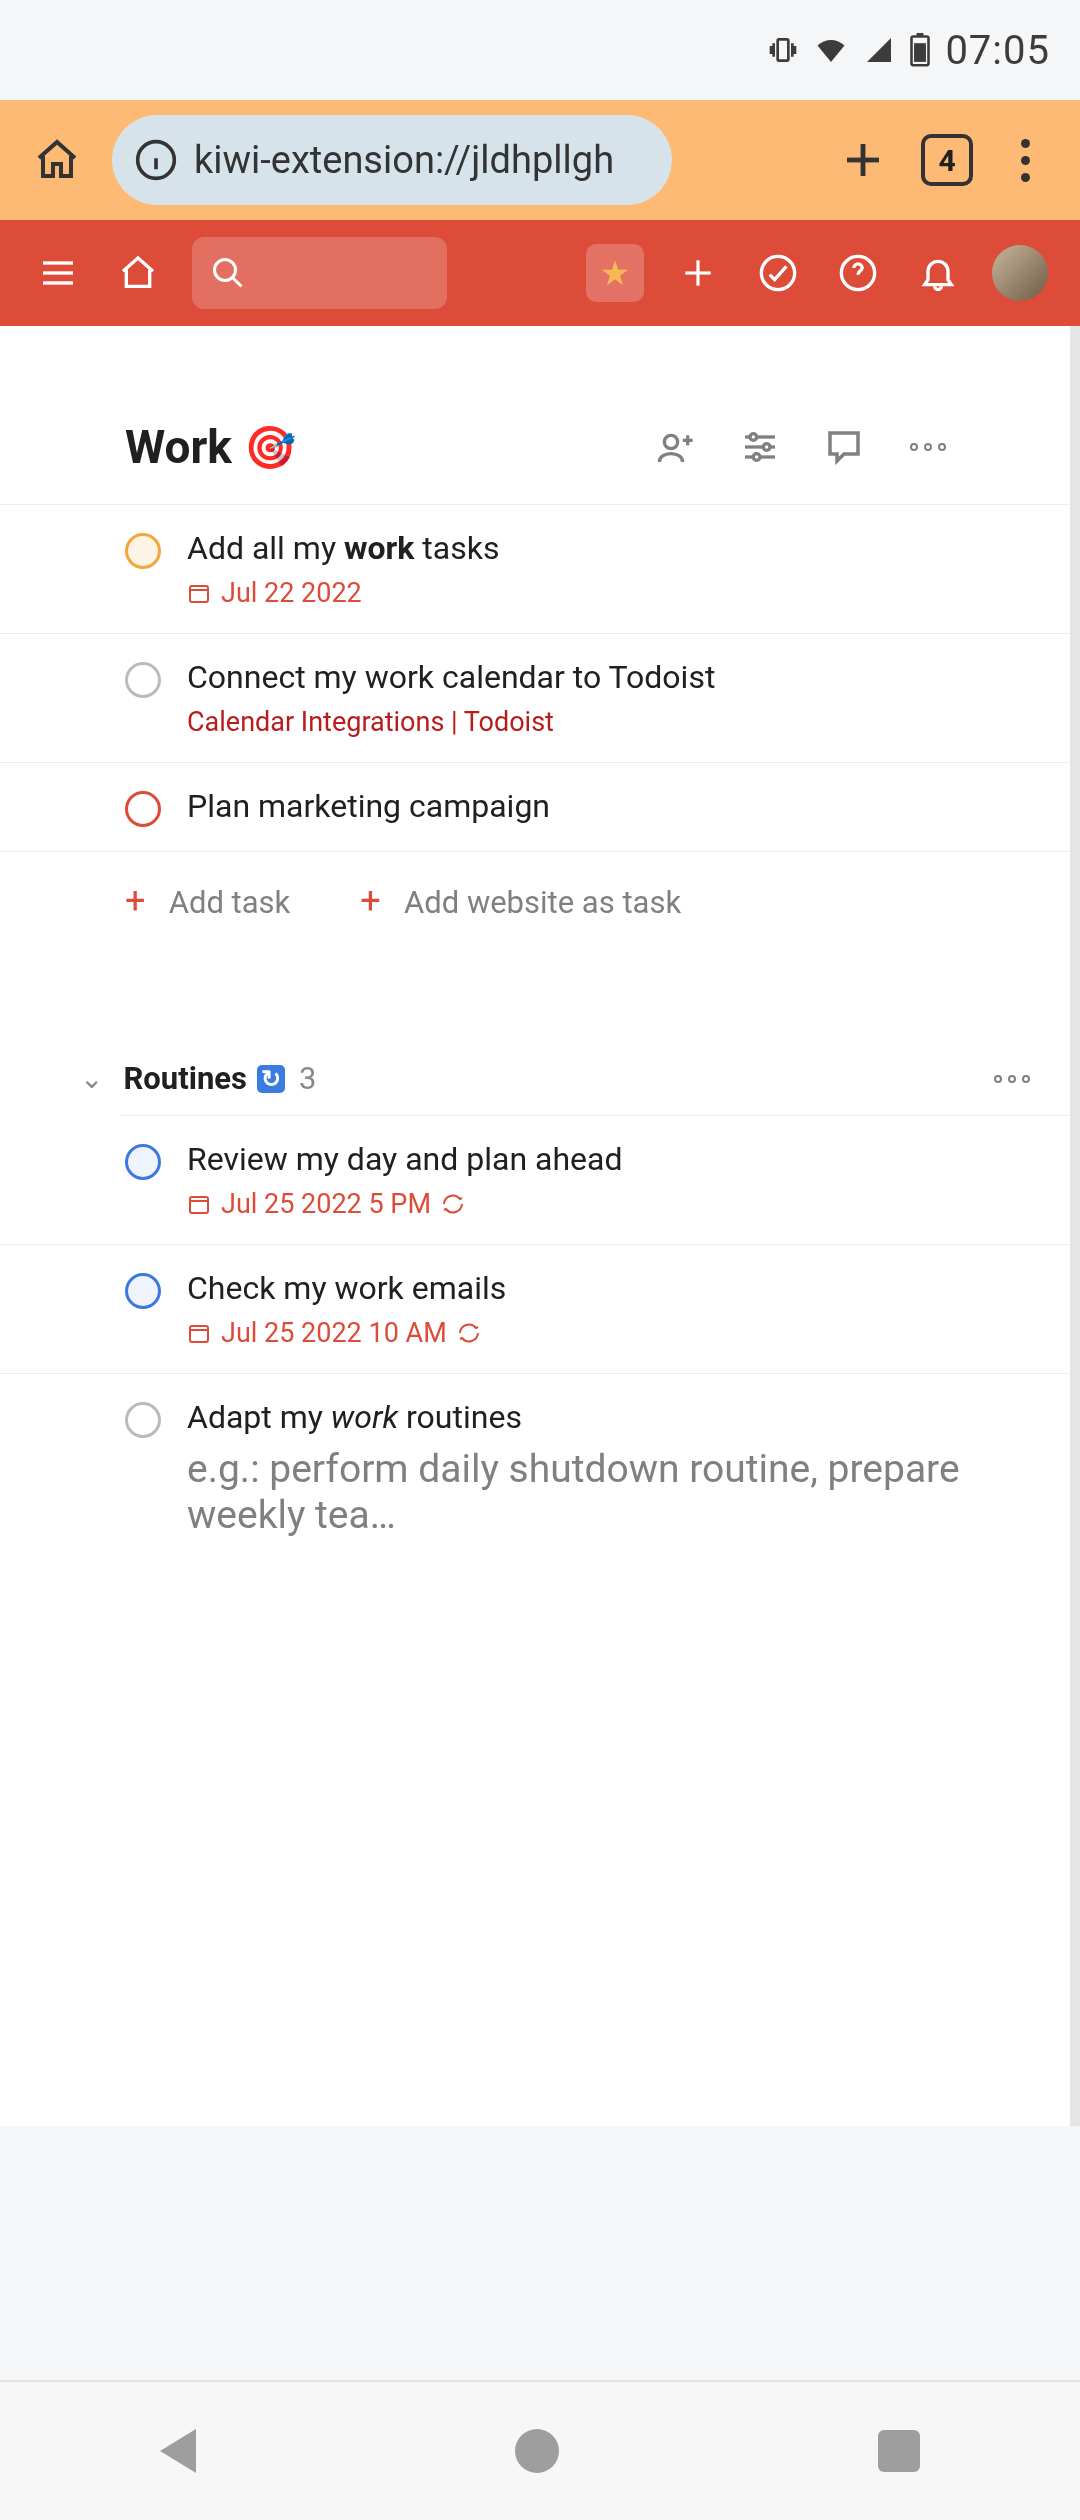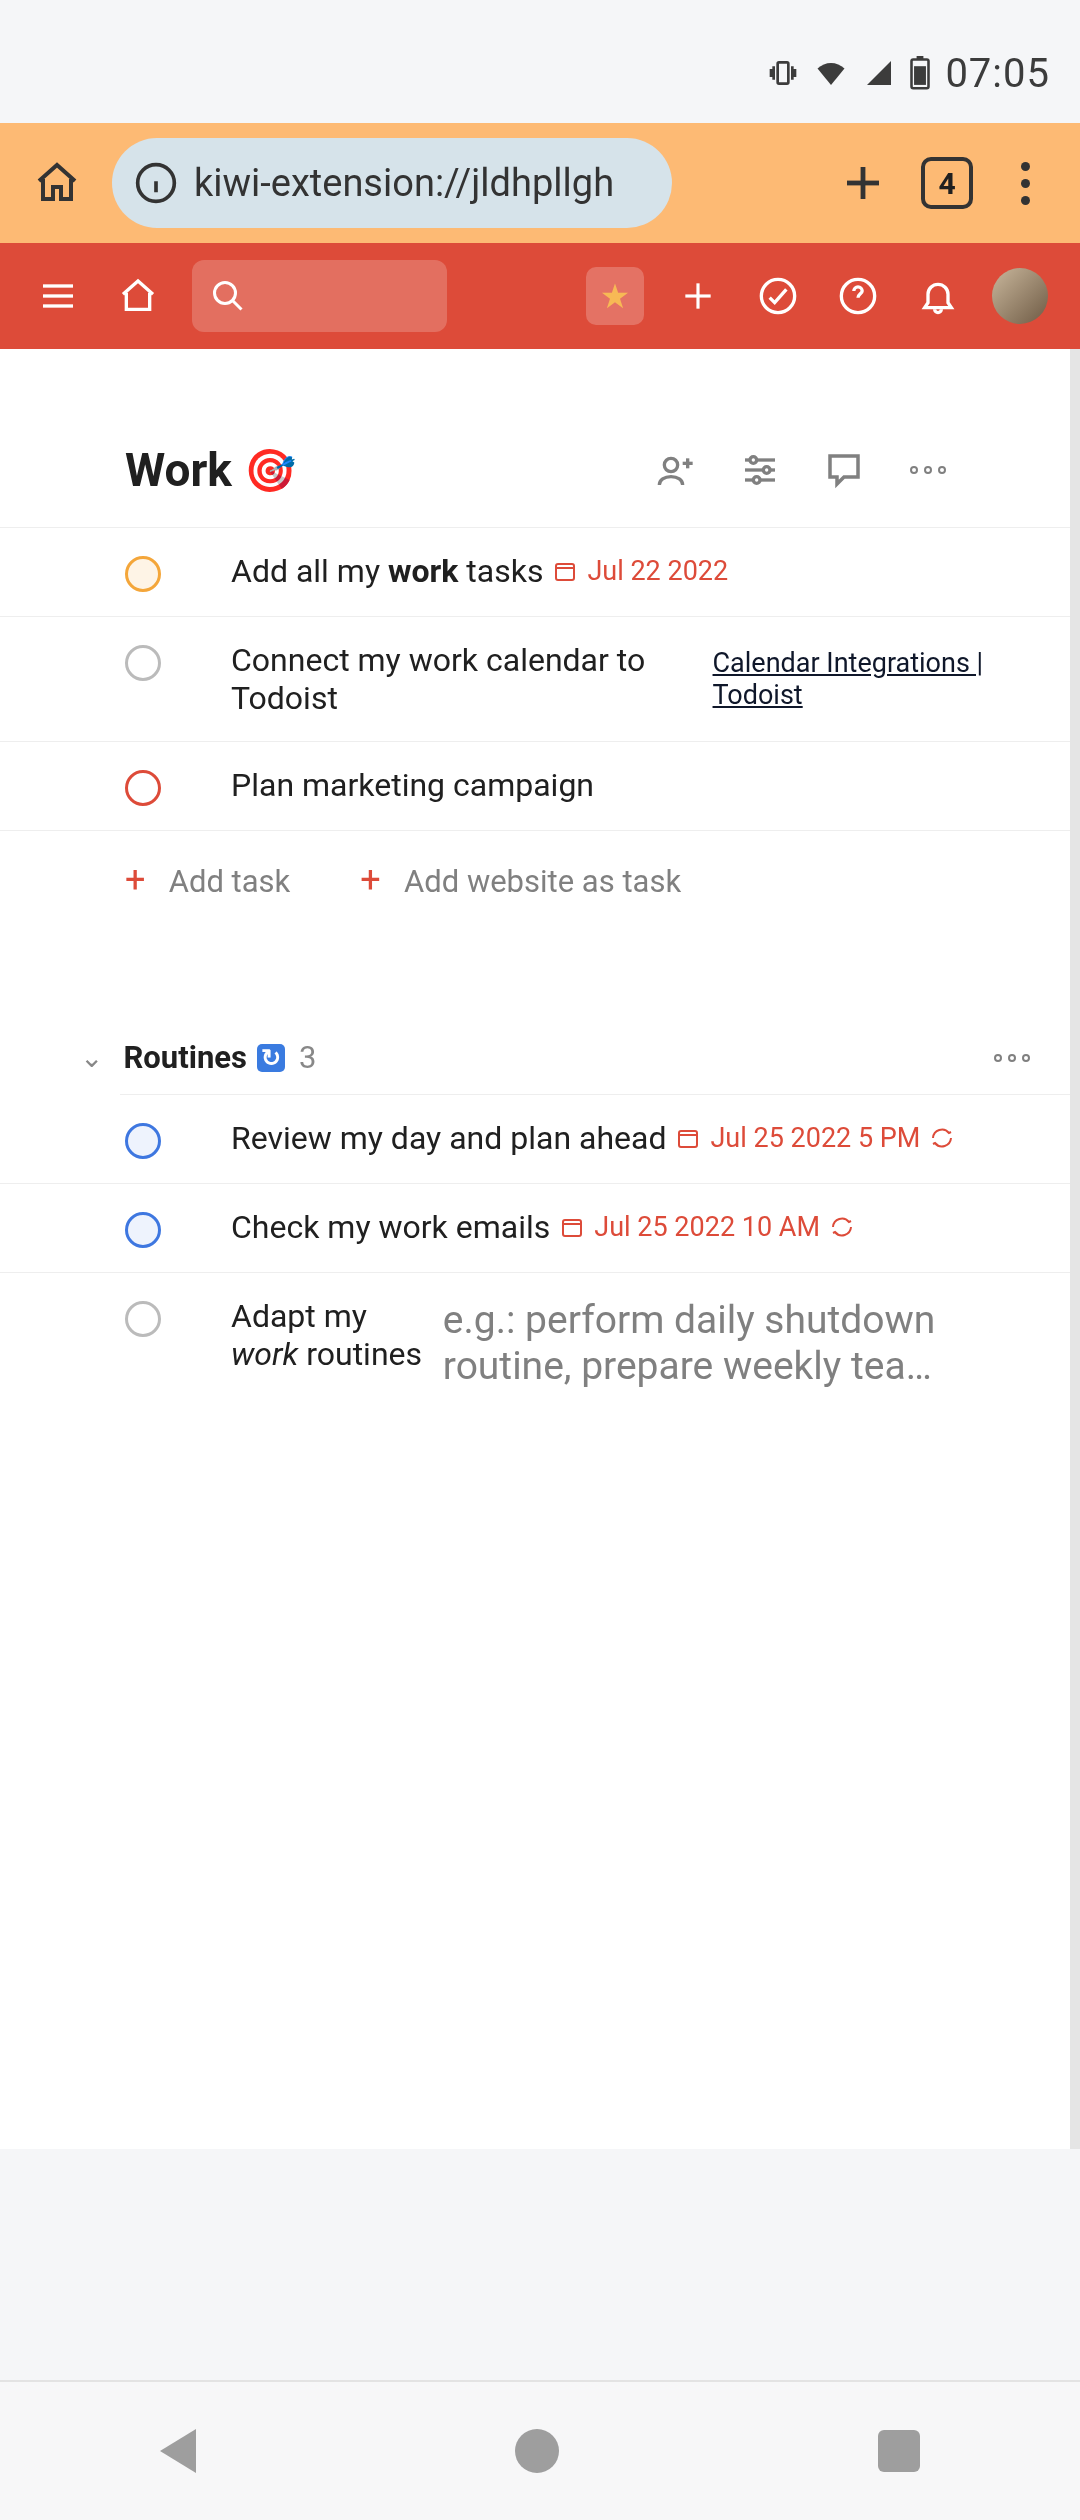--- a/index.html
+++ b/index.html
@@ -15,21 +15,20 @@
 
   
   .statusbar {
     height: 100px;
     display: flex;
     align-items: center;
     justify-content: flex-end;
     padding: 0 30px;
     gap: 14px;
     color: #3c3c3c;
-    margin-top: 23px;
   }
   .statusbar .time { font-size: 40px; letter-spacing: 1px; }
   .status-icon { display:inline-flex; }
 
   
   .browser-bar {
     height: 120px;
     display: flex;
     align-items: center;
     padding: 0 30px;
@@ -122,28 +121,28 @@
   .task:last-child { border-bottom:none; }
   .task-circle {
     width:36px; height:36px; border-radius:50%;
     border:3px solid #bbb;
     flex-shrink:0;
     margin-top:4px;
   }
   .task-circle.orange { border-color:#f4a63a; background:#fef4e6; }
   .task-circle.red    { border-color:#dd4b39; }
   .task-circle.blue   { border-color:#3e77e0; background:#eef3fd; }
-  .task-body { display:flex; flex-direction:row; gap:10px;margin-left:44px; }
+  .task-body { display:flex; flex-direction:column; gap:10px; }
   .task-title { font-size:32px; color:#202020; }
   .task-title b { font-weight:700; }
   .task-title i { font-style:italic; }
   .meta { display:flex; align-items:center; gap:10px; font-size:27px; }
   .meta.red { color:#dd4b39; }
   .meta.gray { color:#808080; }
-  .meta.link { color:#0f172a; text-decoration:underline; }
+  .meta.link { color:#b91c1c; }
   .meta .cal { width:24px; height:24px; }
 
   
   .addrow {
     display:flex; gap:70px;
     padding: 28px 30px 28px 125px;
     font-size:31px; color:#808080;
   }
   .addrow .ai { color:#dd4b39; font-size:36px; font-weight:400; width:36px; display:inline-block; }
 

